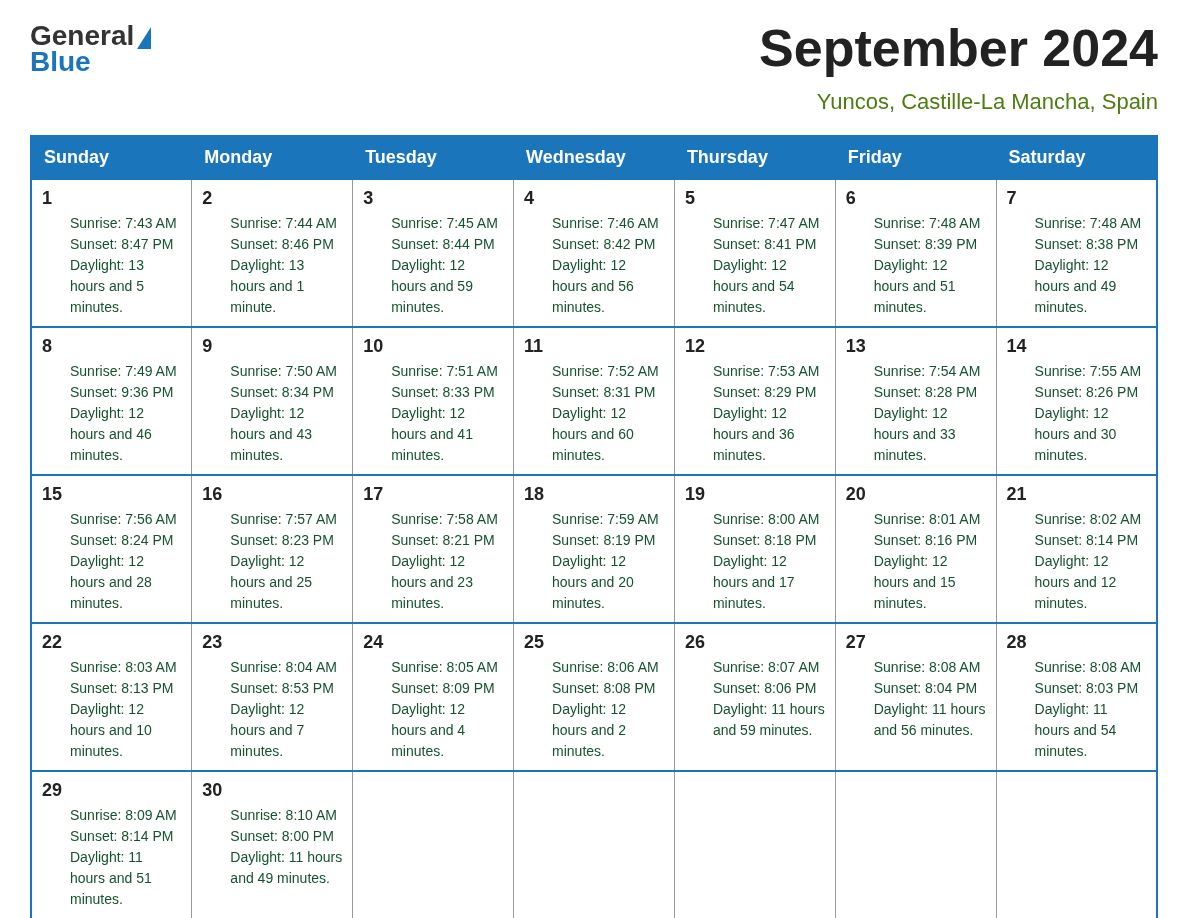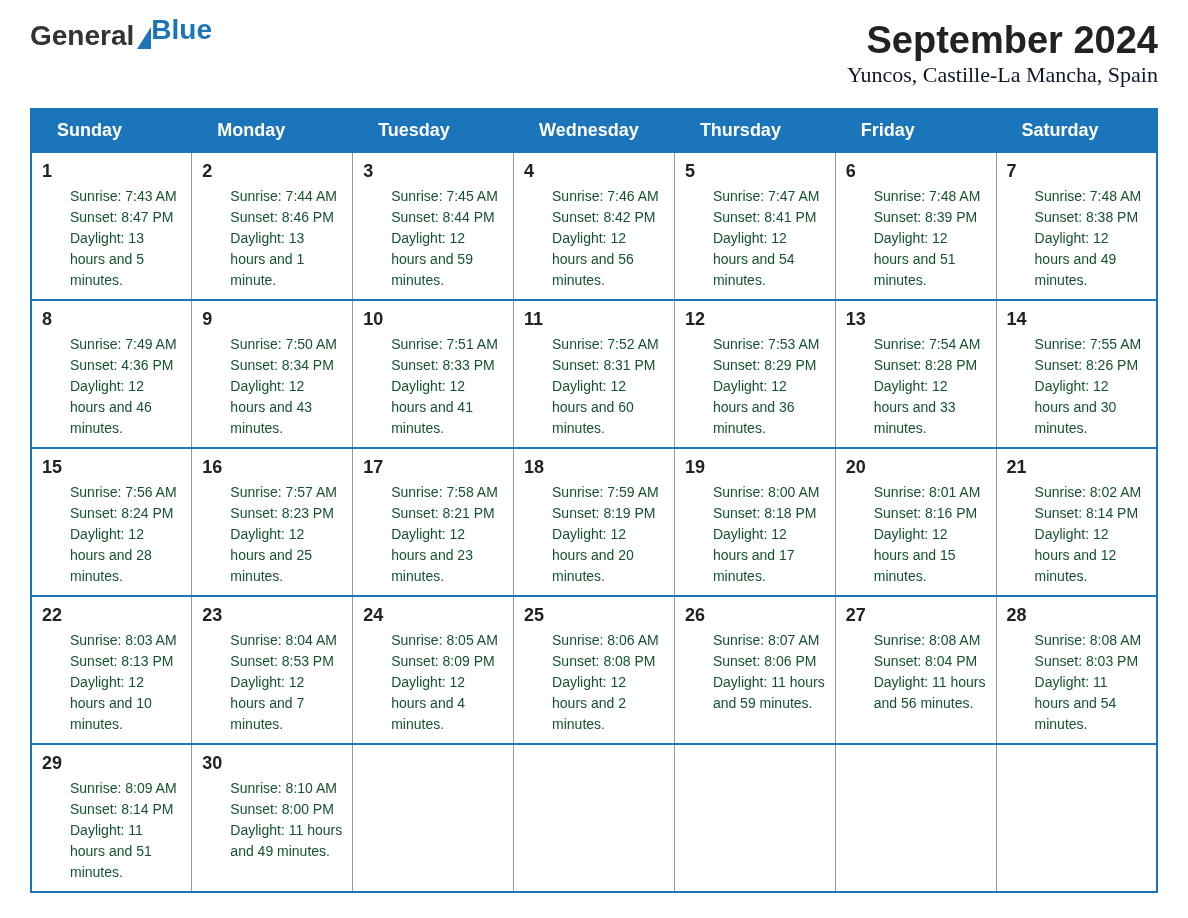--- a/index.html
+++ b/index.html
@@ -11,21 +11,21 @@
       padding: 20px 30px;
     }
     .header {
       display: flex;
       justify-content: space-between;
       align-items: flex-start;
       margin-bottom: 20px;
     }
     .logo {
       display: flex;
-      flex-direction: row;
+      flex-direction: column;
       align-items: flex-start;
     }
     .logo-top {
       display: flex;
       align-items: center;
     }
     .logo-general {
       font-size: 28px;
       font-weight: bold;
       color: #333;
@@ -42,42 +42,41 @@
       font-size: 28px;
       font-weight: bold;
       color: #1a75bb;
       margin-top: -6px;
       text-align: right;
     }
     .title-section {
       text-align: right;
     }
     .month-year {
-      font-size: 38px;
+      font-size: 52px;
       font-weight: bold;
       color: #222;
       line-height: 1.1;
     }
     .location {
       font-size: 22px;
-      color: #0f172a;
-      margin-top: 0;
-      font-family: Liberation Serif, serif;
+      color: #4d7c0f;
+      margin-top: 12px;
     }
     .calendar {
       width: 100%;
       border-collapse: collapse;
       border: 2px solid #1a75bb;
     }
     .calendar th {
       background-color: #1a75bb;
       color: #fff;
       font-size: 18px;
       font-weight: bold;
-      padding: 10px 25px;
+      padding: 10px 12px;
       text-align: left;
       border: 1px solid #1a75bb;
     }
     .calendar td {
       border: 1px solid #999;
       vertical-align: top;
       padding: 8px 10px;
       width: calc(100% / 7);
       min-height: 100px;
     }
@@ -187,21 +186,21 @@
           <span>Sunset: 8:38 PM</span><br>
           <span>Daylight: 12 hours and 49 minutes.</span>
         </div>
       </td>
       </tr>
       <tr class="week-row">
         <td>
         <span class="day-number">8</span>
         <div class="day-info">
           <span>Sunrise: 7:49 AM</span><br>
-          <span>Sunset: 4:36 PM</span><br>
+          <span>Sunset: 9:36 PM</span><br>
           <span>Daylight: 12 hours and 46 minutes.</span>
         </div>
       </td>
         <td>
         <span class="day-number">9</span>
         <div class="day-info">
           <span>Sunrise: 7:50 AM</span><br>
           <span>Sunset: 8:34 PM</span><br>
           <span>Daylight: 12 hours and 43 minutes.</span>
         </div>

